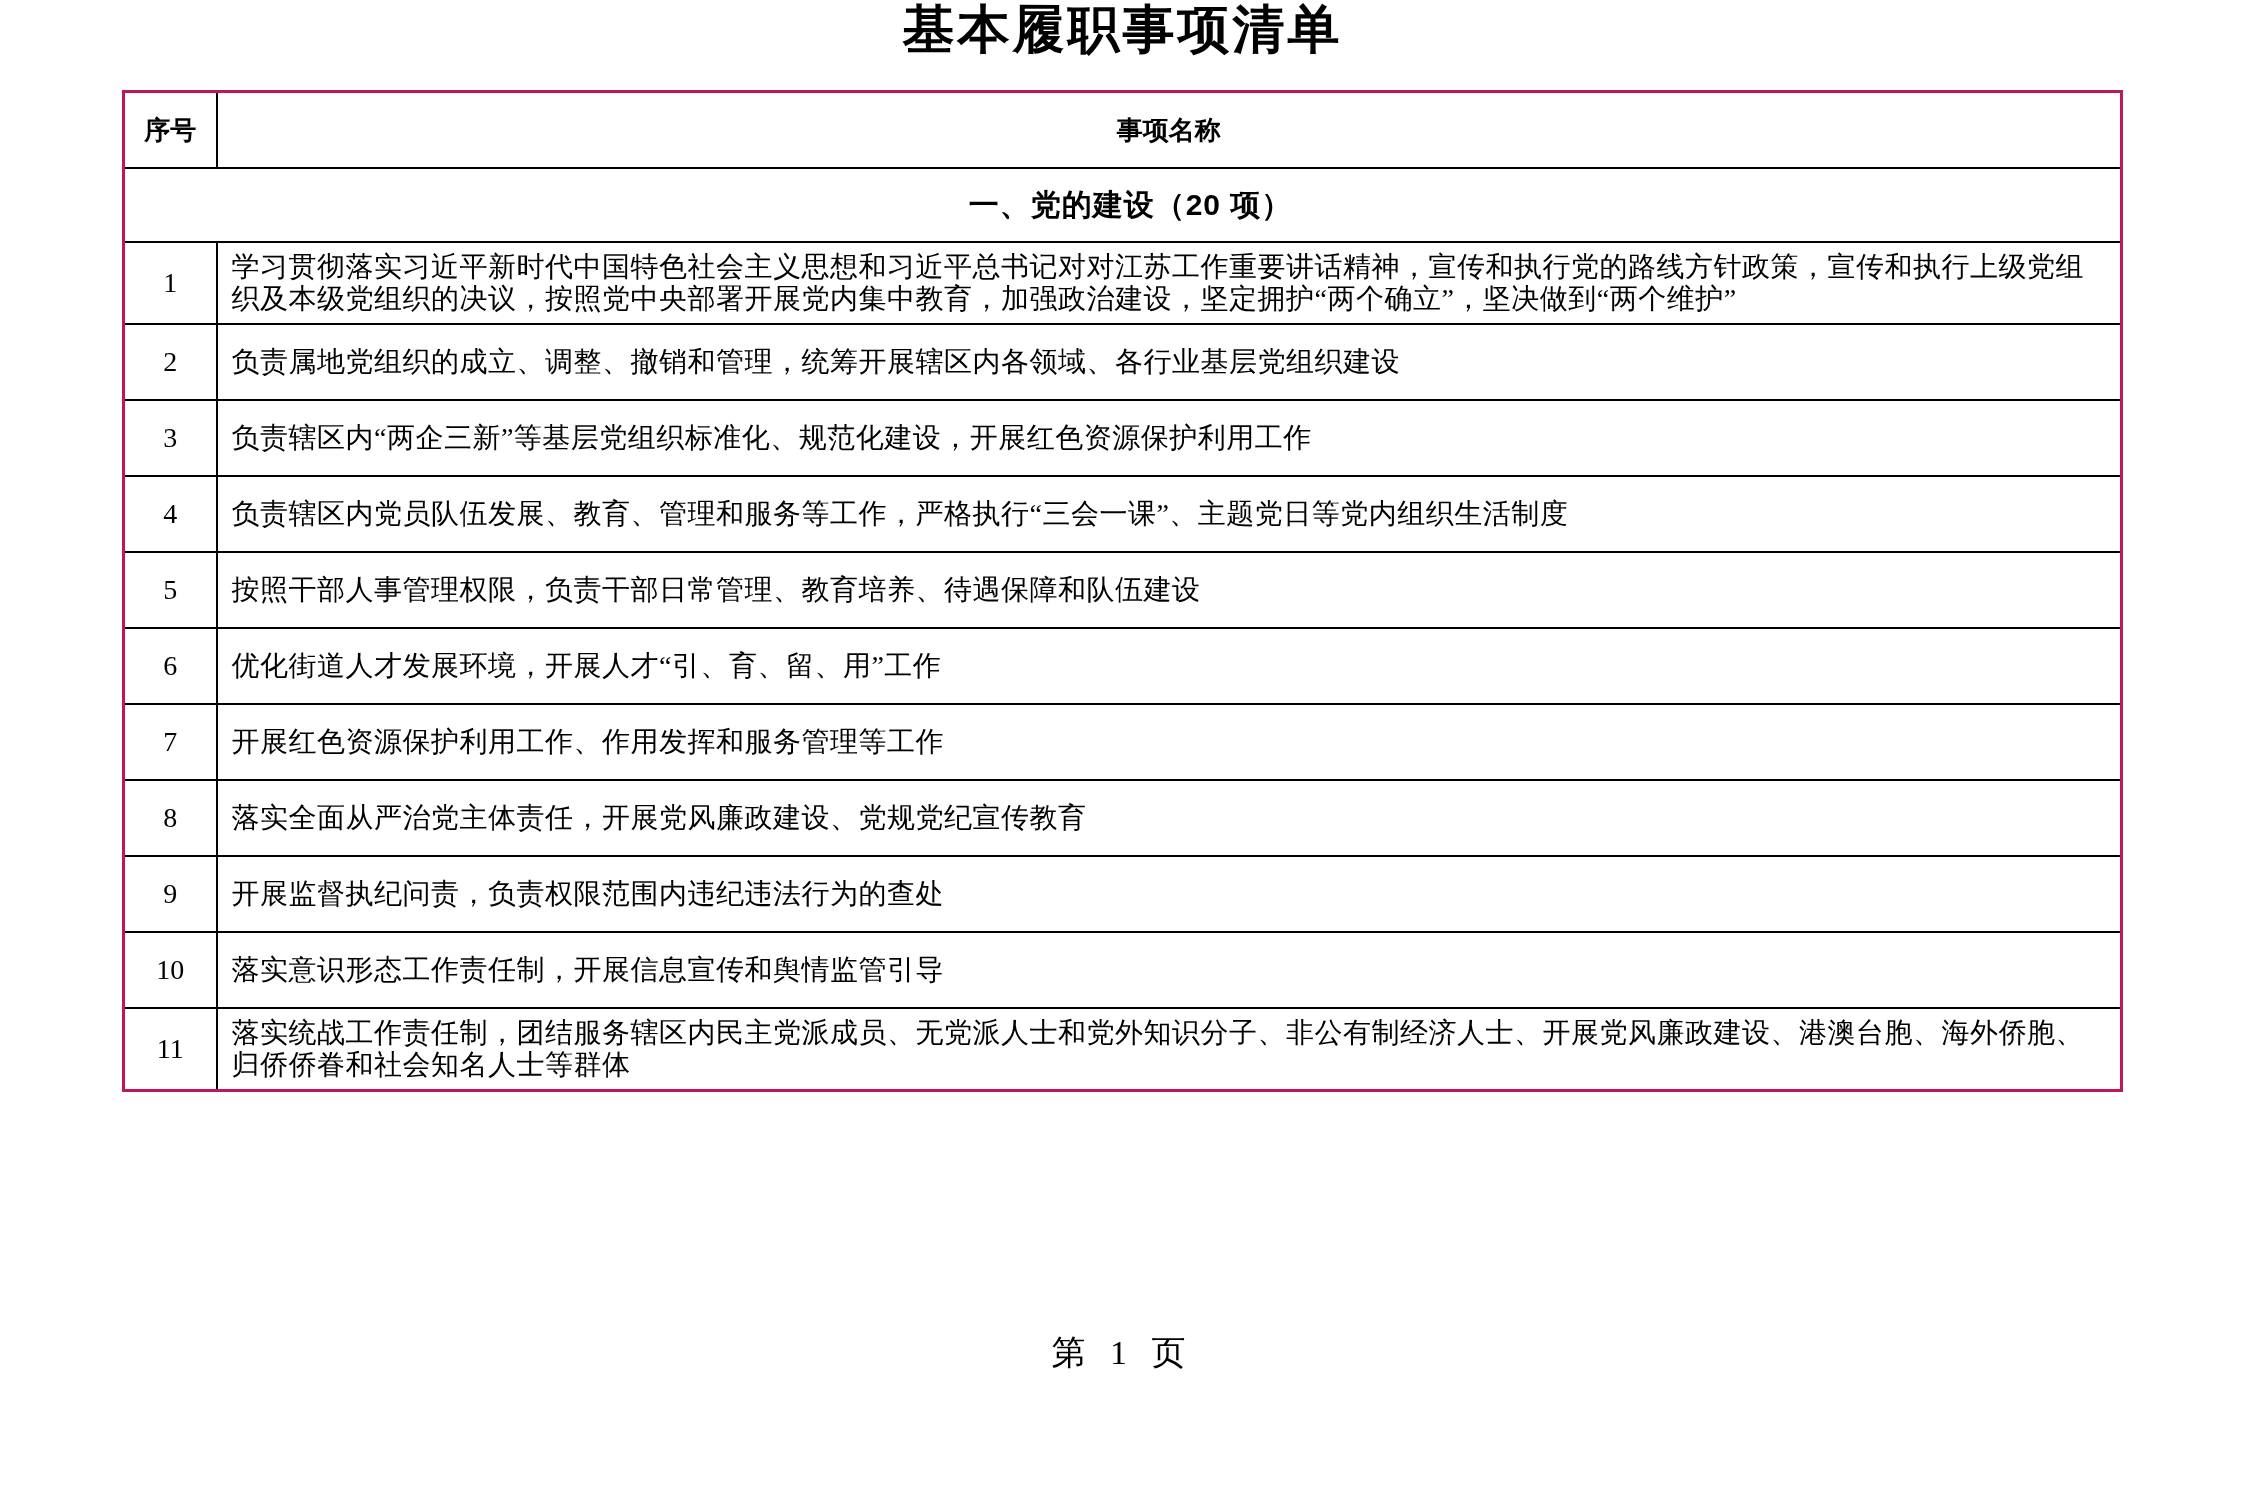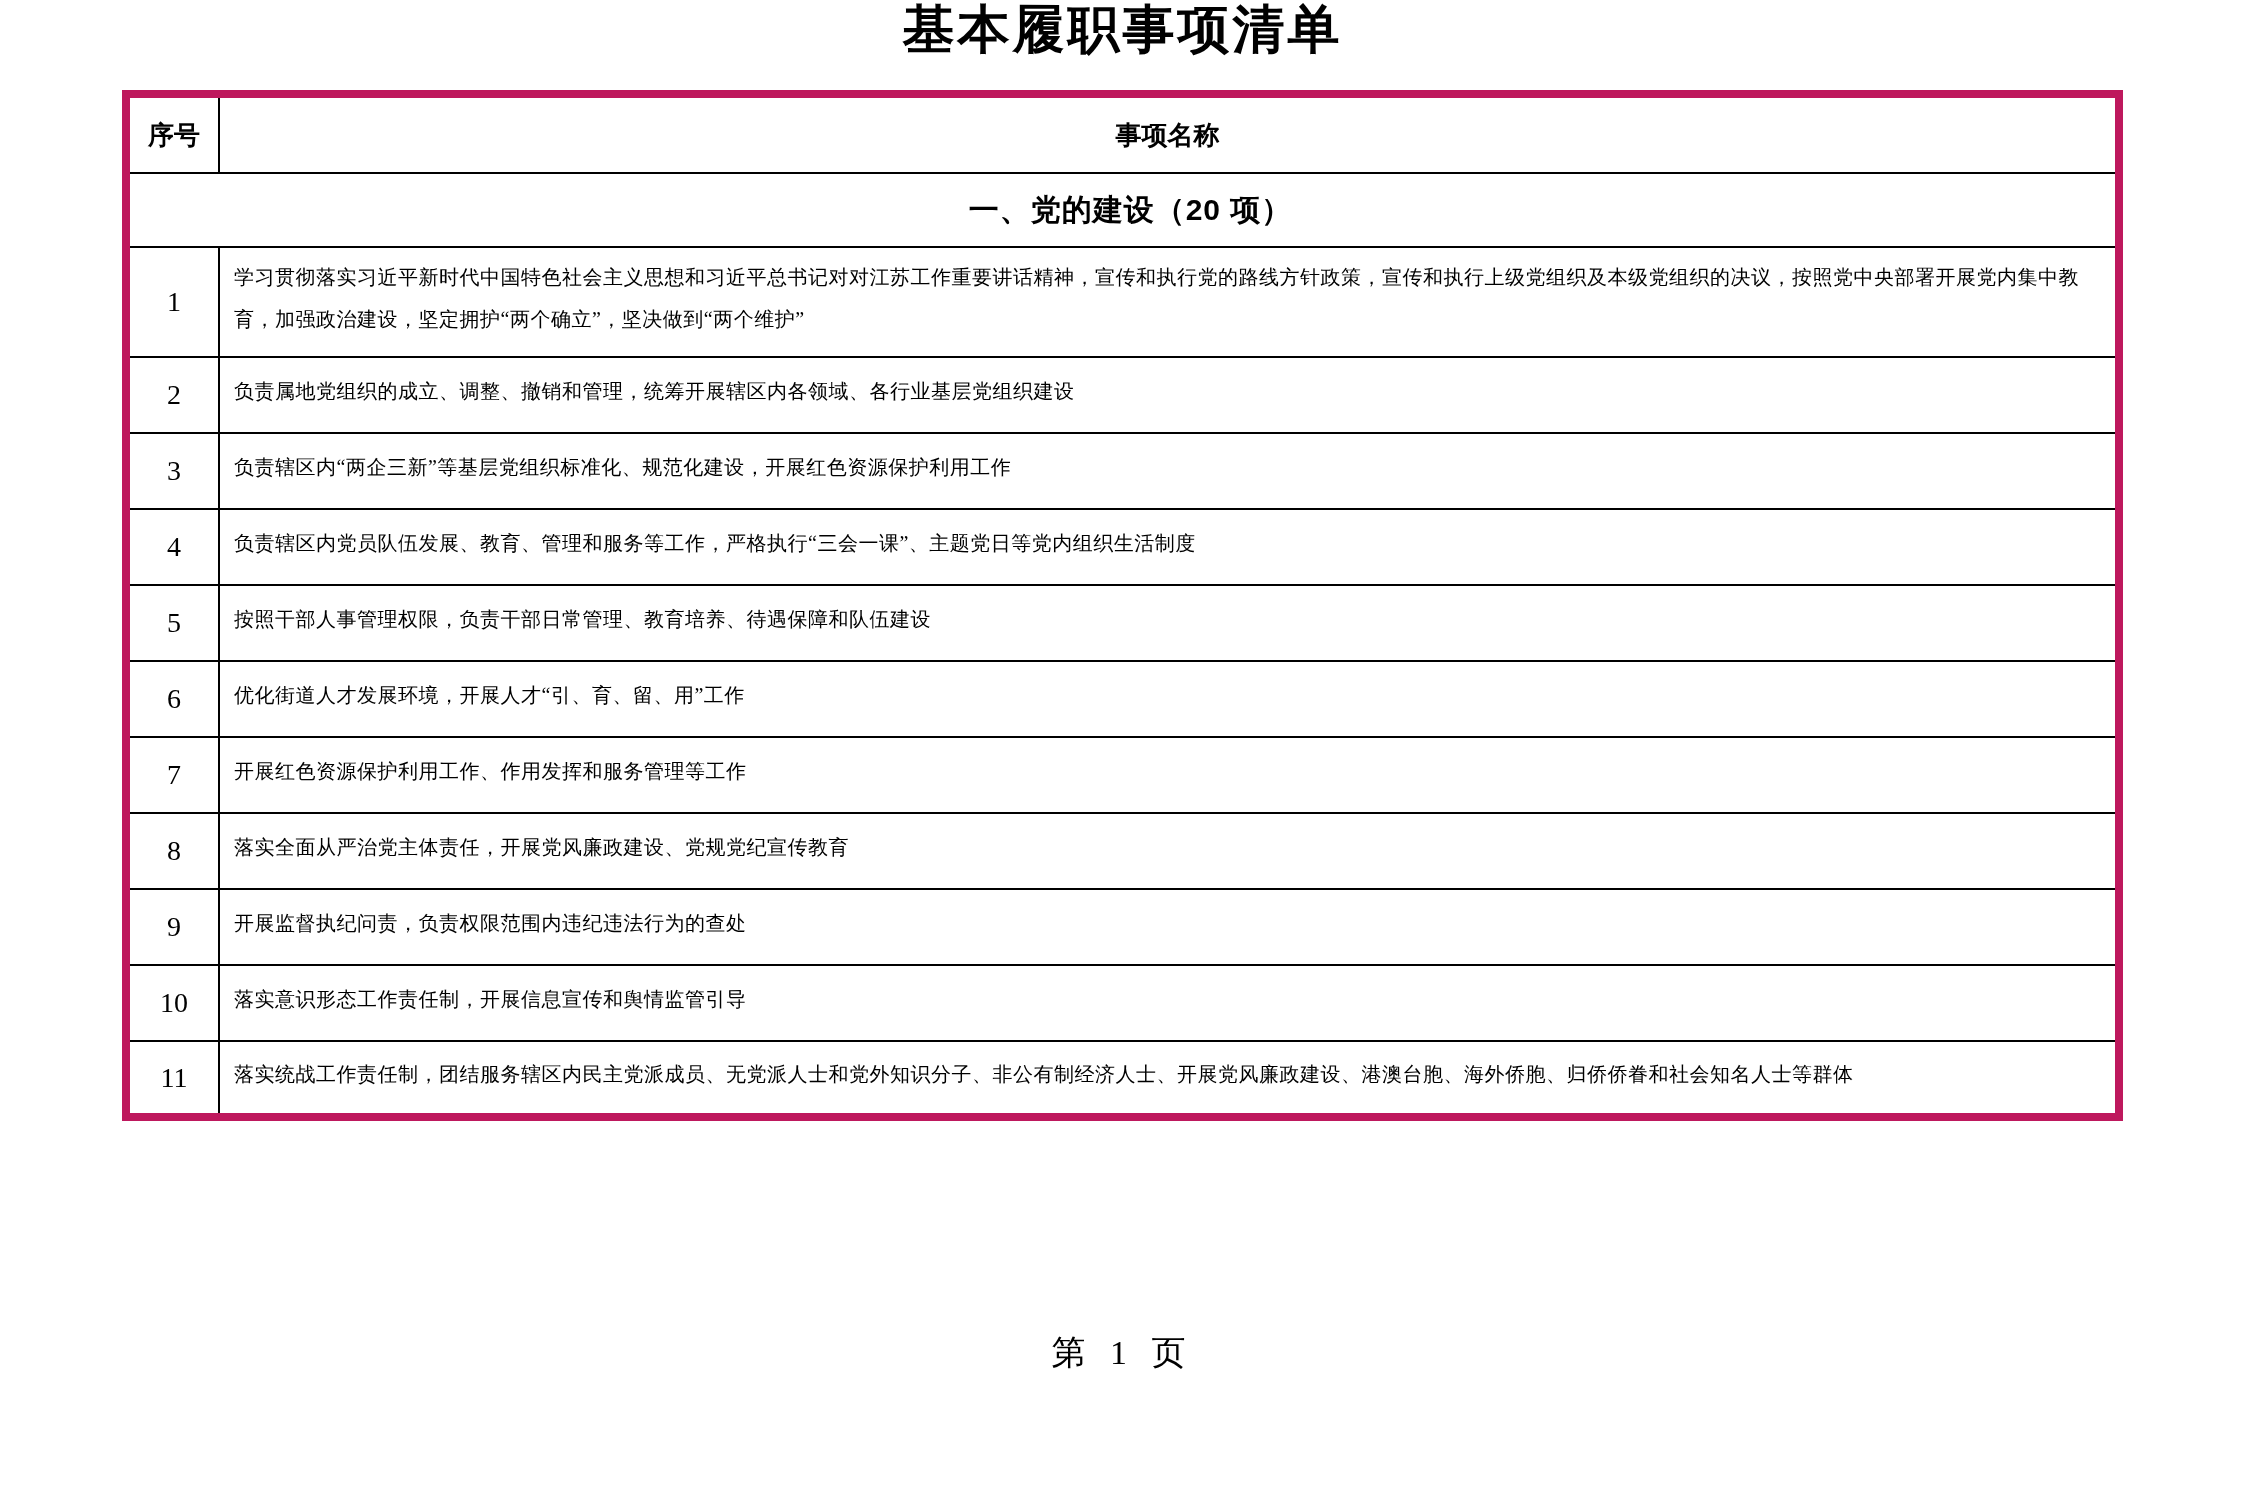--- a/index.html
+++ b/index.html
@@ -20,21 +20,21 @@
     font-weight: bold;
     font-size: 52px;
     letter-spacing: 3px;
     line-height: 60px;
   }
   .doc-table {
     border-collapse: collapse;
     table-layout: fixed;
     width: 2001px;
     margin: 30px 0 0 122px;
-    border: 8px solid #be185d;
+    border: 3px solid #be185d;
   }
   .doc-table td, .doc-table th {
     border: 2px solid #000000;
     vertical-align: middle;
     padding: 0;
   }
   col.col-index { width: 93px; }
   .header-row th {
     height: 74px;
     font-family: "Liberation Sans", sans-serif;
@@ -50,23 +50,23 @@
     text-align: center;
     padding-left: 16px;
     letter-spacing: 1px;
   }
   .data-row td.cell-index {
     text-align: center;
     font-family: "Liberation Serif", serif;
     font-size: 28px;
   }
   .data-row td.cell-text {
-    font-size: 20px;
-    line-height: 42px;
-    padding: 8px 22px 16px 14px;
+    font-size: 28px;
+    line-height: 32px;
+    padding: 8px 22px 8px 14px;
     text-align: left;
     letter-spacing: 0.5px;
   }
   .data-row { height: 76px; }
   .page-footer {
     position: absolute;
     left: 0;
     top: 1330px;
     width: 100%;
     text-align: center;

